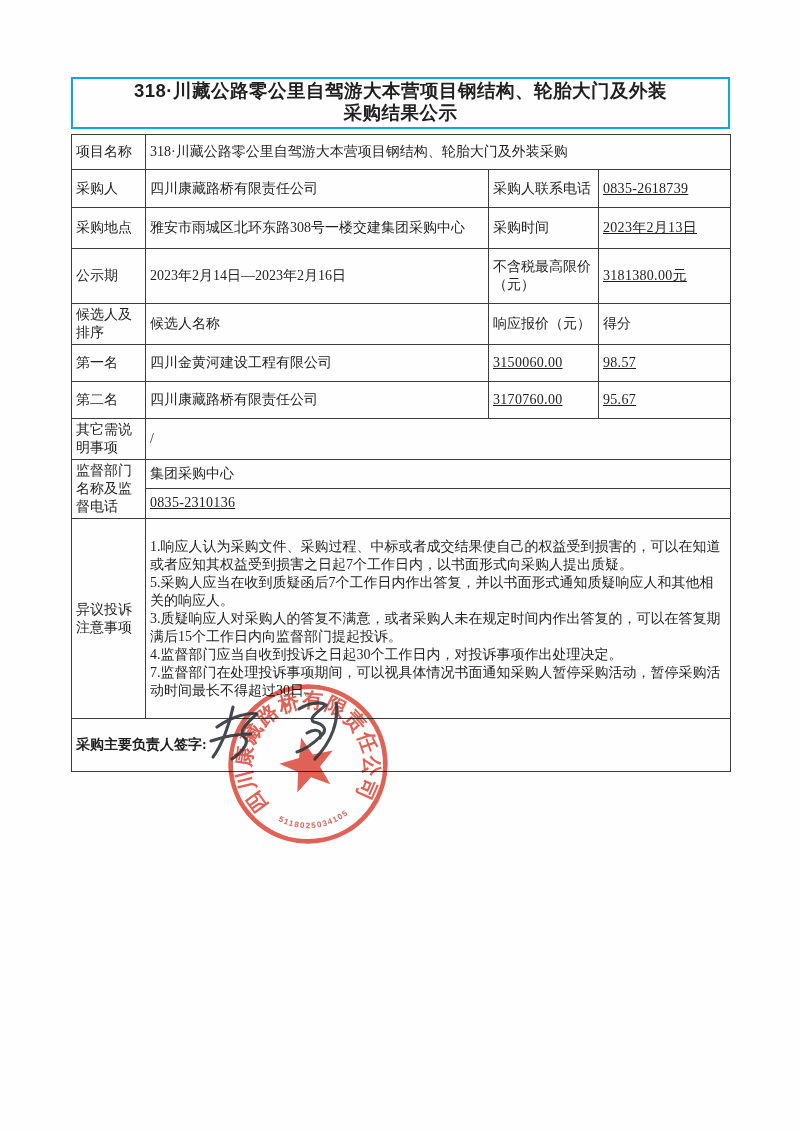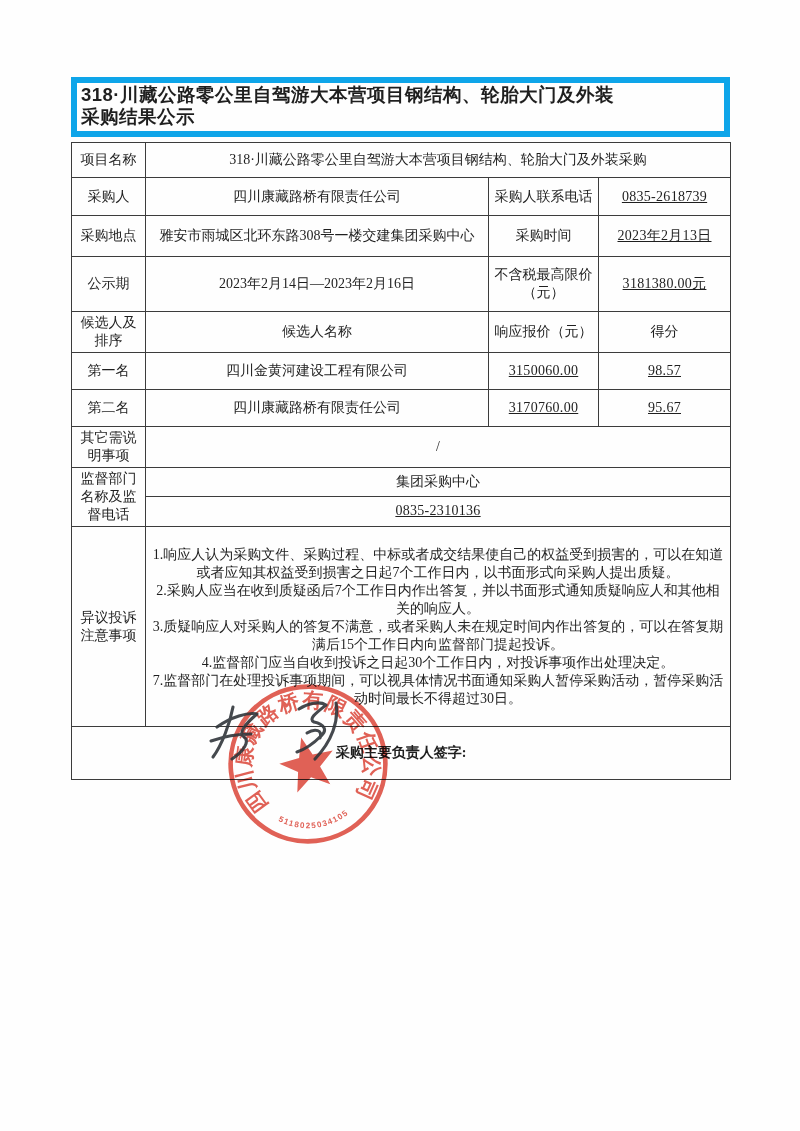--- a/index.html
+++ b/index.html
@@ -5,36 +5,37 @@
   html,body{margin:0;padding:0;}
   body{
     width:800px;height:1131px;background:#ffffff;
     font-family:"Liberation Serif","DejaVu Serif",serif;
     color:#1f1f1f;position:relative;overflow:hidden;
   }
   .sheet{position:absolute;inset:0;background:#fefefe;}
   .doc{position:absolute;left:71px;top:77px;width:659px;}
 
   .title-box{
-    border:6px solid #0ea5e9;
+    border:2px solid #0ea5e9;
+    text-align:center;
     font-family:"Liberation Sans","DejaVu Sans",sans-serif;
     font-weight:700;font-size:18.5px;line-height:22px;
     padding:1px 4px 3px 4px;
     box-sizing:border-box;
     letter-spacing:0.5px;
   }
   .title-box .tline{white-space:nowrap;}
 
   table.main{
     margin-top:5px;border-collapse:collapse;width:659px;table-layout:fixed;
   }
   table.main td{
     border:1.8px solid #3c3c3c;
     font-size:14px;
-    text-align:center;vertical-align:middle;
+    vertical-align:middle;
     padding:2px 4px;box-sizing:border-box;
     line-height:18px;
   }
   td.lbl{padding:2px 6px;}
   td.notes-cell{
     text-align:left;vertical-align:middle;
     padding:6px 8px 6px 9px;line-height:21px;font-size:14.2px;
   }
   td.sign-cell{
     text-align:left;padding-left:9px;font-size:15px;height:53px;font-weight:bold;
@@ -129,21 +130,21 @@
           <td class="lbl" rowspan="2">监督部门名称及监督电话</td>
           <td colspan="3">集团采购中心</td>
         </tr>
         <tr style="height:29px">
           <td colspan="3" class="num">0835-2310136</td>
         </tr>
         <tr style="height:200px">
           <td class="lbl">异议投诉注意事项</td>
           <td colspan="3" class="notes-cell">
             <div>1.响应人认为采购文件、采购过程、中标或者成交结果使自己的权益受到损害的，可以在知道或者应知其权益受到损害之日起7个工作日内，以书面形式向采购人提出质疑。</div>
-            <div>2.采购人应当在收到质疑函后7个工作日内作出答复，并以书面形式通知质疑响应人和其他相关的响应人。</div>
+            <div>5.采购人应当在收到质疑函后7个工作日内作出答复，并以书面形式通知质疑响应人和其他相关的响应人。</div>
             <div>3.质疑响应人对采购人的答复不满意，或者采购人未在规定时间内作出答复的，可以在答复期满后15个工作日内向监督部门提起投诉。</div>
             <div>4.监督部门应当自收到投诉之日起30个工作日内，对投诉事项作出处理决定。</div>
             <div>7.监督部门在处理投诉事项期间，可以视具体情况书面通知采购人暂停采购活动，暂停采购活动时间最长不得超过30日。</div>
           </td>
         </tr>
         <tr>
           <td colspan="4" class="sign-cell">
             <span>采购主要负责人签字:</span>
           </td>
         </tr>

